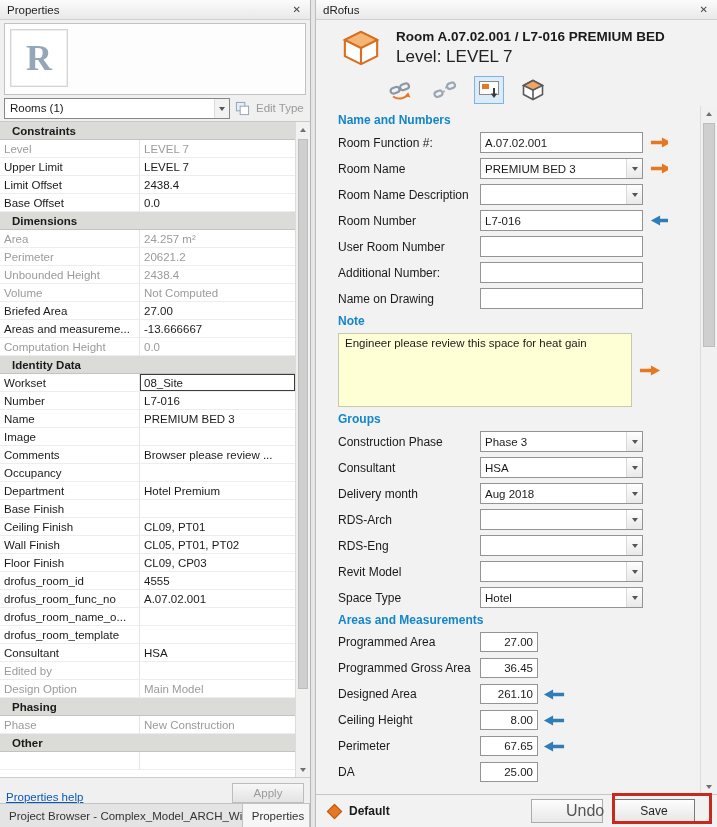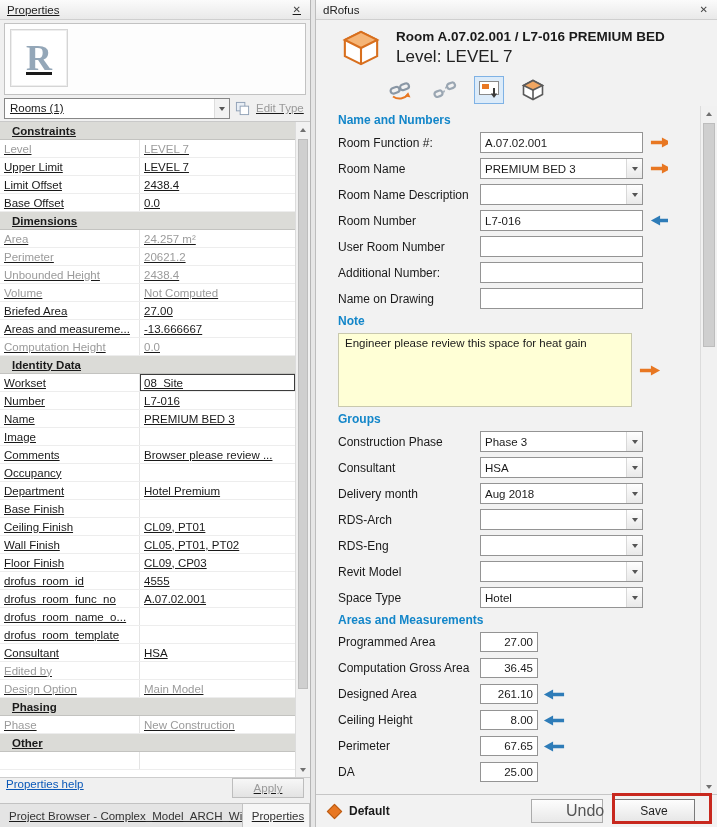--- a/index.html
+++ b/index.html
@@ -16,40 +16,40 @@
   .sb-track{flex:1;position:relative;display:block;}
   .sb-thumb{position:absolute;left:2px;right:2px;background:#cfcfcf;border:1px solid #bdbdbd;}
   .props-thumb{top:2px;height:88%;}
   .drofus-thumb{top:2px;height:34%;}
   .tri-up{width:0;height:0;border:3.5px solid transparent;border-bottom:4.5px solid #707070;margin-bottom:3px;}
   .tri-dn{width:0;height:0;border:3.5px solid transparent;border-top:4.5px solid #707070;margin-top:3px;}
   .tri-down{width:0;height:0;border:3.5px solid transparent;border-top:4.5px solid #555;margin-top:4px;}
   button{font-family:"Liberation Sans",sans-serif;cursor:pointer;}
 
   
-  .props-panel{width:311px;flex:0 0 311px;display:flex;flex-direction:column;background:#f0f0f0;border-right:1px solid #b5b5b5;text-decoration:underline;}
+  .props-panel{width:311px;flex:0 0 311px;display:flex;flex-direction:column;background:#f0f0f0;border-right:1px solid #b5b5b5;}
   .splitter{width:5px;flex:0 0 5px;background:#e6e6e6;border-right:1px solid #bdbdbd;}
   .type-preview{flex:0 0 72px;margin:3px 4px 2px 4px;background:#fdfdfd;border:1px solid #c2c2c2;display:flex;align-items:flex-start;padding:5px;}
   .thumb{width:58px;height:58px;background:#fff;border:1px solid #d5d5d5;box-shadow:inset 0 0 0 1px #eee;display:flex;align-items:center;justify-content:center;}
   .thumb span{font-size:36px;font-weight:bold;color:#94a7b8;font-family:"Liberation Serif",serif;}
   .selector-row{flex:0 0 24px;display:flex;align-items:center;gap:5px;padding:0 4px 2px 4px;}
   .type-dropdown{width:226px;height:21px;border:1px solid #878787;background:#fff;display:flex;align-items:center;padding-left:5px;font-size:11.5px;cursor:pointer;}
   .dd-btn{margin-left:auto;width:15px;height:19px;display:flex;align-items:center;justify-content:center;background:#f2f2f2;border-left:1px solid #ddd;}
   .edit-type{display:flex;align-items:center;gap:6px;background:none;border:none;font-size:11.5px;color:#9a9a9a;}
 
   .grid-wrap{flex:1;display:flex;min-height:0;border-top:1px solid #c9c9c9;background:#fff;}
   .grid-rows{flex:1;min-width:0;overflow:hidden;}
   .g-header{height:18px;background:#dbdbd7;border-bottom:1px solid #c3c3c0;font-weight:bold;font-size:11.5px;display:flex;align-items:center;padding-left:12px;cursor:pointer;}
   .g-row{height:18px;display:flex;border-bottom:1px solid #ededed;font-size:11.5px;background:#fff;}
   .g-label{width:140px;flex:0 0 140px;padding:0 4px;border-right:1px solid #e4e4e4;display:flex;align-items:center;white-space:nowrap;overflow:hidden;}
   .g-value{flex:1;min-width:0;padding:0 4px;display:flex;align-items:center;white-space:nowrap;overflow:hidden;cursor:text;}
   .g-row.ro .g-label,.g-row.ro .g-value{color:#9b9b9b;}
   .g-value.editing{outline:1.5px solid #3c3c3c;outline-offset:-1.5px;}
 
-  .props-footer{flex:0 0 26px;display:flex;align-items:flex-start;padding:0 6px;border-top:1px solid #cdcdcd;background:#f0f0f0;}
+  .props-footer{flex:0 0 26px;display:flex;align-items:flex-end;padding:0 6px;border-top:1px solid #cdcdcd;background:#f0f0f0;}
   .help{color:#0a58b8;text-decoration:underline;font-size:11.5px;cursor:pointer;}
   .apply{margin-left:auto;width:72px;height:20px;background:linear-gradient(#f7f7f7,#e3e3e3);border:1px solid #bdbdbd;color:#9a9a9a;font-size:11.5px;}
   .props-tabs{flex:0 0 24px;display:flex;background:#dfdfdf;border-top:1px solid #c2c2c2;}
   .ptab{display:flex;align-items:center;padding:0 9px;font-size:11.5px;border-right:1px solid #c2c2c2;background:#e4e4e4;color:#333;white-space:nowrap;overflow:hidden;max-width:248px;cursor:pointer;}
   .ptab.active{background:#f6f6f6;}
 
   
   .drofus-panel{flex:1;min-width:0;display:flex;flex-direction:column;background:#f2f2f2;}
   .room-header{flex:0 0 54px;display:flex;align-items:flex-start;gap:16px;padding:9px 4px 0 26px;}
   .room-cube{width:38px;height:38px;flex:0 0 38px;}
@@ -478,21 +478,21 @@
           </div>
 
         <div class="sec-title">Areas and Measurements</div>
         <div id="area-fields">
             <div class="arow">
               <div class="alabel">Programmed Area</div>
               <div class="anum">27.00</div>
               <div class="arrow-slot"></div>
             </div>
             <div class="arow">
-              <div class="alabel">Computation Gross Area</div>
+              <div class="alabel">Programmed Gross Area</div>
               <div class="anum">36.45</div>
               <div class="arrow-slot"></div>
             </div>
             <div class="arow">
               <div class="alabel">Designed Area</div>
               <div class="anum">261.10</div>
               <div class="arrow-slot">
                 <svg width="22" height="13" viewBox="0 0 24 14">
                   <path d="M23 5 H11 V1.5 L1 7 L11 12.5 V9 H23 Z" fill="#2E7CB8"></path>
                 </svg>

